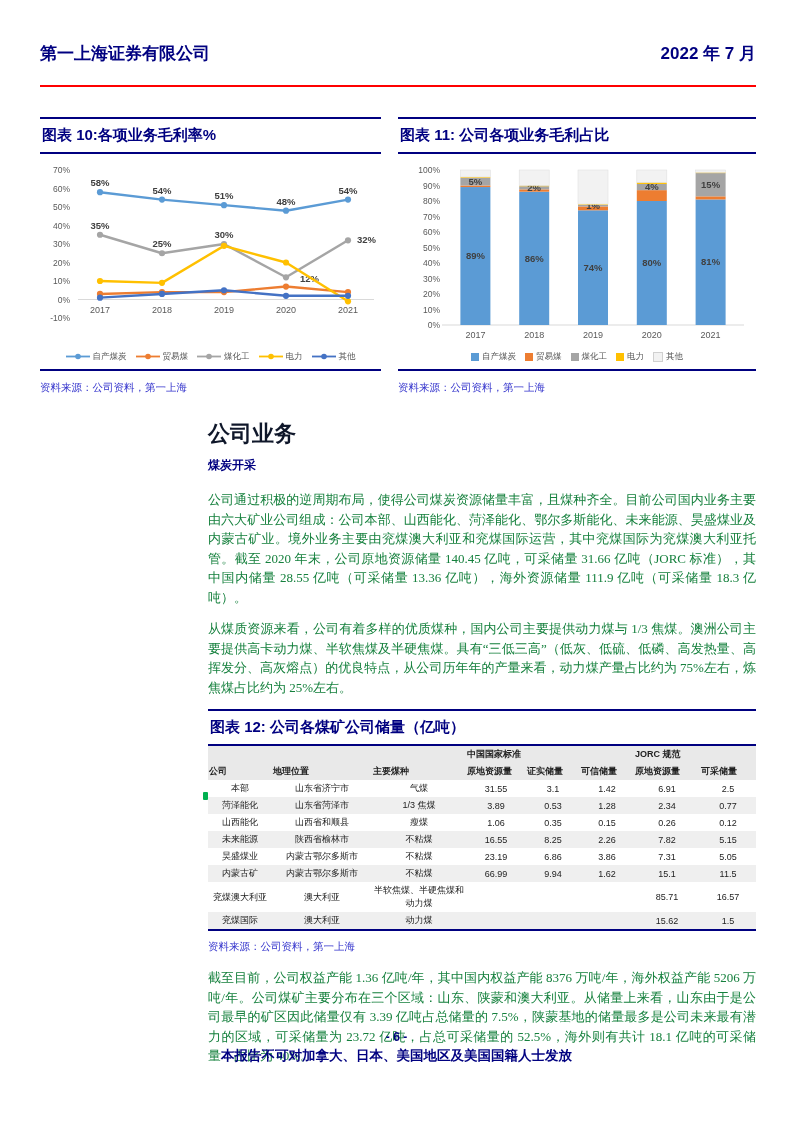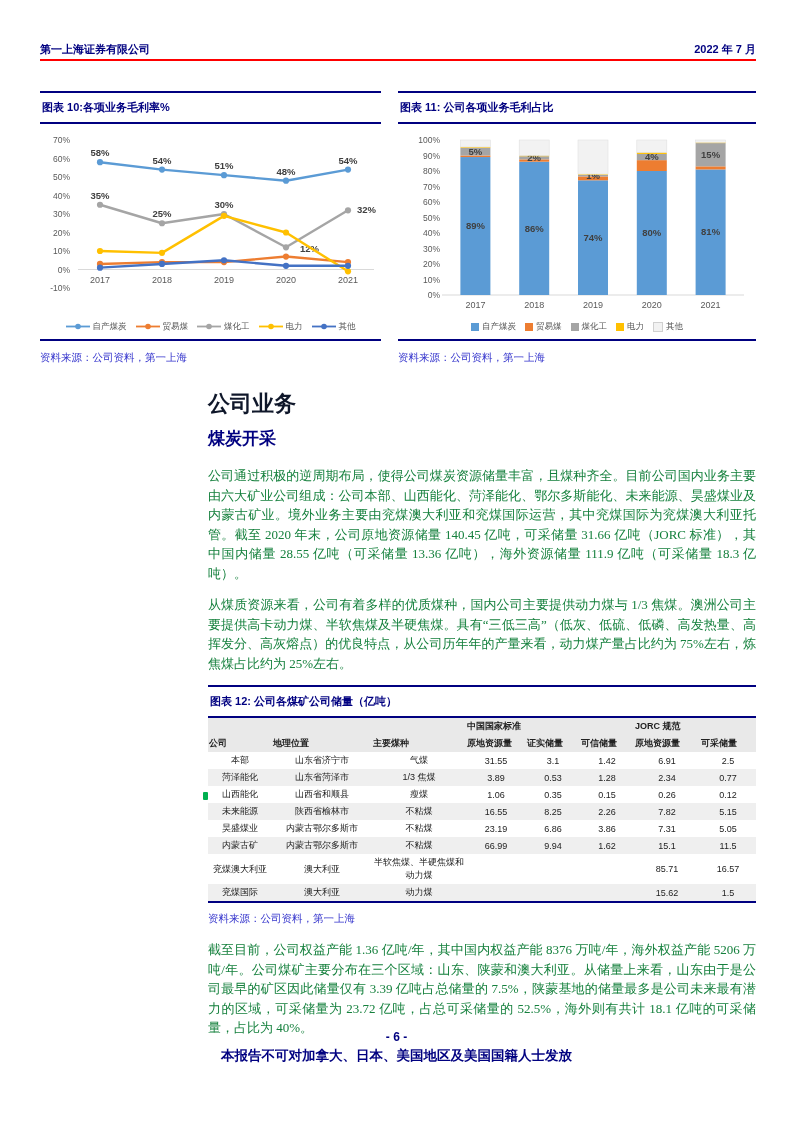--- a/index.html
+++ b/index.html
@@ -3,38 +3,38 @@
 <meta charset="utf-8">
 <style>
   html,body{margin:0;padding:0;background:#ffffff;}
   .page{
     width:793px;height:1122px;background:#ffffff;position:relative;
     box-sizing:border-box;padding:42px 37px 0 40px;
     font-family:"Liberation Sans",sans-serif;overflow:hidden;
   }
   
   .rpt-header{display:flex;justify-content:space-between;align-items:flex-end;
-    color:#000080;font-weight:bold;font-size:11px;padding-bottom:2px;border-bottom:2px solid #FF0000;}
+    color:#000080;font-weight:bold;font-size:17px;padding-bottom:20px;border-bottom:2px solid #FF0000;}
   
   .charts-row{display:flex;gap:17px;margin-top:30px;}
   .chart-block{display:flex;flex-direction:column;}
   .chart-block.left{width:341px;}
   .chart-block.right{width:358px;}
   .fig-title{border-top:2px solid #000080;border-bottom:2px solid #000080;
-    color:#000080;font-weight:bold;font-size:11px;padding:7px 2px;}
+    color:#000080;font-weight:bold;font-size:15px;padding:7px 2px;}
   .chart-body{height:206px;display:flex;flex-direction:column;justify-content:space-between;padding-top:4px;}
   .legend-row{display:flex;justify-content:center;align-items:center;gap:9px;
     font-size:8.5px;color:#595959;height:15px;white-space:nowrap;text-align:right;}
   .legend-item{display:inline-flex;align-items:center;gap:3px;}
   .chart-divider{border-top:2px solid #000080;margin-top:5px;}
   .source-note{color:#3333CC;font-size:10.5px;margin-top:10px;}
   
   .main-col{margin-left:168px;width:548px;}
   .h1-title{color:#0f172a;font-weight:bold;font-size:22px;margin:24px 0 8px;}
-  .h2-title{color:#000080;font-weight:bold;font-size:17px;margin:0 0 16px;}
+  .h2-title{color:#000080;font-weight:bold;font-size:12px;margin:0 0 16px;}
   .body-para{font-family:"Liberation Serif","DejaVu Serif",serif;font-size:13px;
     line-height:1.5;text-align:justify;color:#15803d;margin:0 0 12px;}
   
   .table-block{margin-top:4px;}
   table.data-table{width:100%;border-collapse:collapse;font-size:9px;color:#222222;
     border-bottom:2px solid #000080;}
   table.data-table th{font-weight:bold;padding:2px 1px;text-align:left;background:#E9E9E9;}
   table.data-table td{text-align:center;padding:2px 1px;}
   table.data-table tbody tr:nth-child(even){background:#EFEFEF;}
   .tbl-source{color:#3333CC;font-size:10.5px;margin:9px 0 14px;}

